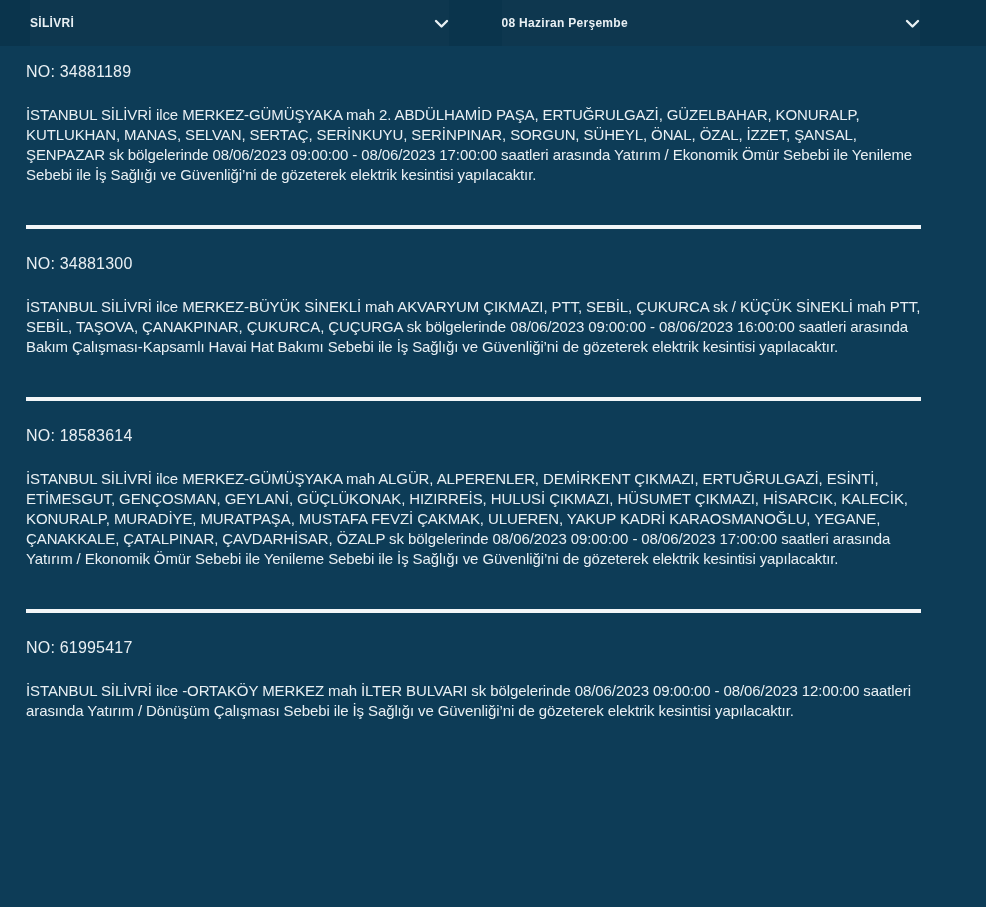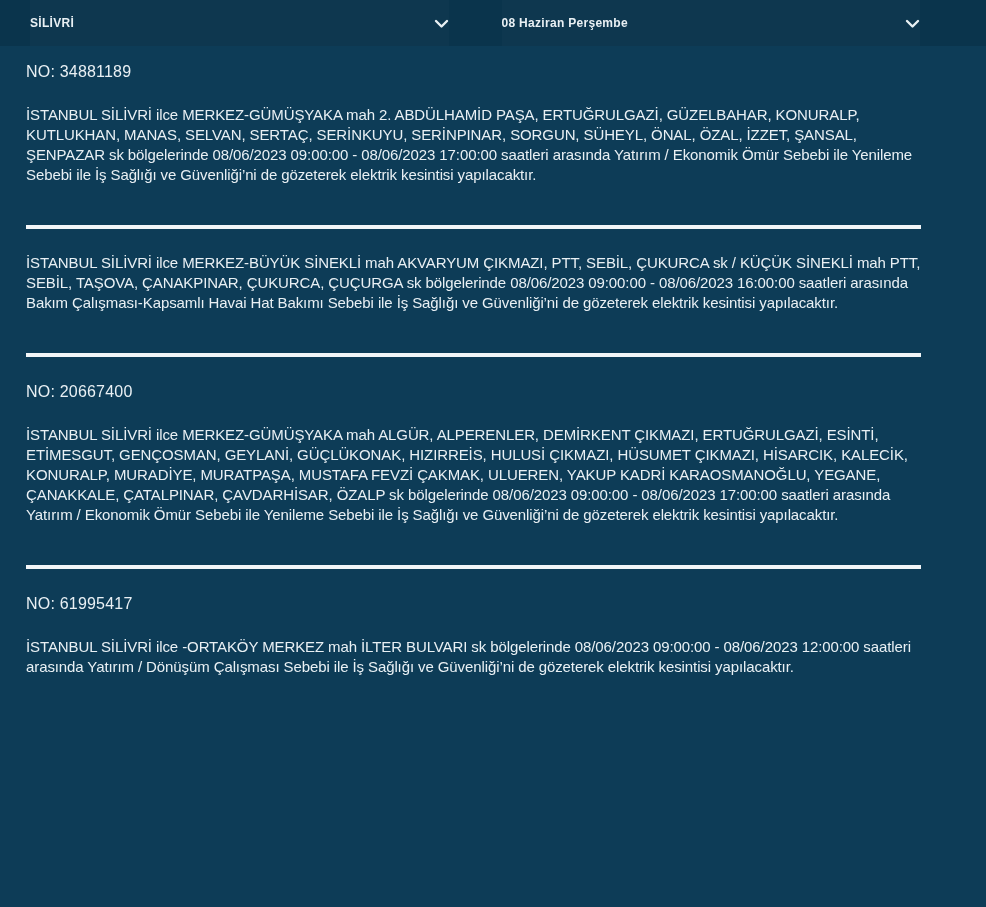--- a/index.html
+++ b/index.html
@@ -79,26 +79,27 @@
 
   <main class="content">
 
     <section class="notice">
       <h2 class="notice-no">NO: 34881189</h2>
       <p class="notice-text">İSTANBUL SİLİVRİ ilce MERKEZ-GÜMÜŞYAKA mah 2. ABDÜLHAMİD PAŞA, ERTUĞRULGAZİ, GÜZELBAHAR, KONURALP, KUTLUKHAN, MANAS, SELVAN, SERTAÇ, SERİNKUYU, SERİNPINAR, SORGUN, SÜHEYL, ÖNAL, ÖZAL, İZZET, ŞANSAL, ŞENPAZAR sk bölgelerinde 08/06/2023 09:00:00 - 08/06/2023 17:00:00 saatleri arasında Yatırım / Ekonomik Ömür Sebebi ile Yenileme Sebebi ile İş Sağlığı ve Güvenliği’ni de gözeterek elektrik kesintisi yapılacaktır.</p>
     </section>
     <hr class="divider">
 
     <section class="notice">
+      <h2 class="notice-no">NO: 34881300</h2>
       <p class="notice-text">İSTANBUL SİLİVRİ ilce MERKEZ-BÜYÜK SİNEKLİ mah AKVARYUM ÇIKMAZI, PTT, SEBİL, ÇUKURCA sk / KÜÇÜK SİNEKLİ mah PTT, SEBİL, TAŞOVA, ÇANAKPINAR, ÇUKURCA, ÇUÇURGA sk bölgelerinde 08/06/2023 09:00:00 - 08/06/2023 16:00:00 saatleri arasında Bakım Çalışması-Kapsamlı Havai Hat Bakımı Sebebi ile İş Sağlığı ve Güvenliği’ni de gözeterek elektrik kesintisi yapılacaktır.</p>
     </section>
     <hr class="divider">
 
     <section class="notice">
-      <h2 class="notice-no">NO: 20667400</h2>
+      <h2 class="notice-no">NO: 18583614</h2>
       <p class="notice-text">İSTANBUL SİLİVRİ ilce MERKEZ-GÜMÜŞYAKA mah ALGÜR, ALPERENLER, DEMİRKENT ÇIKMAZI, ERTUĞRULGAZİ, ESİNTİ, ETİMESGUT, GENÇOSMAN, GEYLANİ, GÜÇLÜKONAK, HIZIRREİS, HULUSİ ÇIKMAZI, HÜSUMET ÇIKMAZI, HİSARCIK, KALECİK, KONURALP, MURADİYE, MURATPAŞA, MUSTAFA FEVZİ ÇAKMAK, ULUEREN, YAKUP KADRİ KARAOSMANOĞLU, YEGANE, ÇANAKKALE, ÇATALPINAR, ÇAVDARHİSAR, ÖZALP sk bölgelerinde 08/06/2023 09:00:00 - 08/06/2023 17:00:00 saatleri arasında Yatırım / Ekonomik Ömür Sebebi ile Yenileme Sebebi ile İş Sağlığı ve Güvenliği’ni de gözeterek elektrik kesintisi yapılacaktır.</p>
     </section>
     <hr class="divider">
 
     <section class="notice">
       <h2 class="notice-no">NO: 61995417</h2>
       <p class="notice-text">İSTANBUL SİLİVRİ ilce -ORTAKÖY MERKEZ mah İLTER BULVARI sk bölgelerinde 08/06/2023 09:00:00 - 08/06/2023 12:00:00 saatleri arasında Yatırım / Dönüşüm Çalışması Sebebi ile İş Sağlığı ve Güvenliği’ni de gözeterek elektrik kesintisi yapılacaktır.</p>
     </section>
 
   </main>

